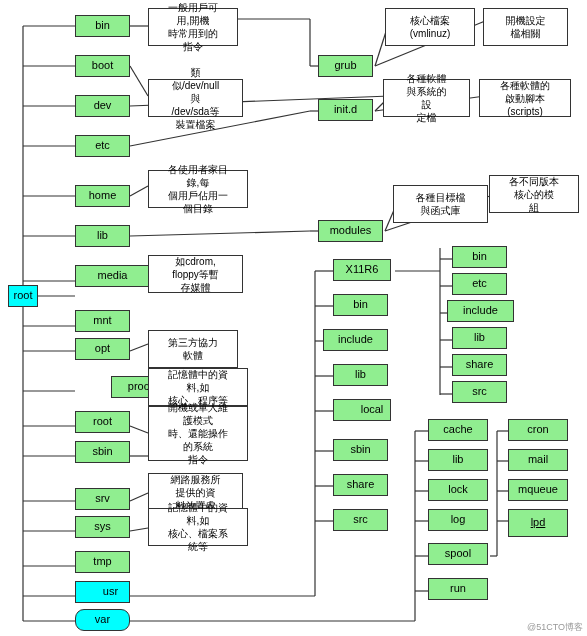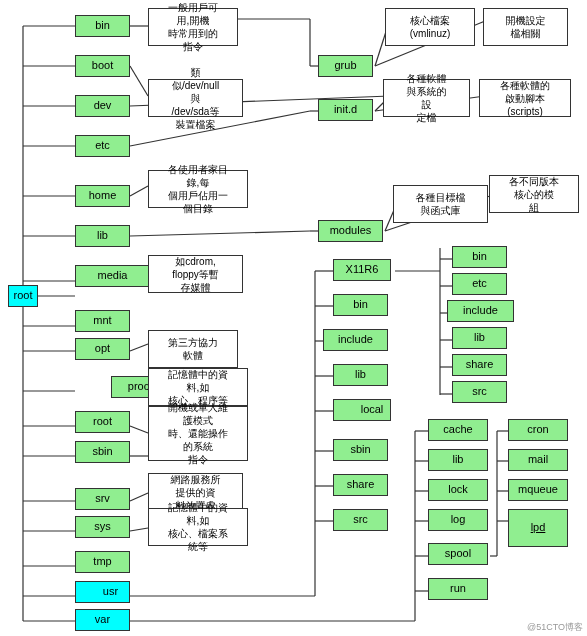--- a/index.html
+++ b/index.html
@@ -213,21 +213,21 @@
   </div>
   <div class="node" style="left:75px;top:516px;width:55px;height:22px;">
     <span>sys</span>
   </div>
   <div class="node" style="left:75px;top:551px;width:55px;height:22px;">
     <span>tmp</span>
   </div>
   <div class="node cyan" style="left:75px;top:581px;width:55px;height:22px;padding-left:16px;">
     <span>usr</span>
   </div>
-  <div class="node cyan" style="left:75px;top:609px;width:55px;height:22px;">
+  <div class="node cyan" style="left:75px;top:609px;width:55px;height:22px;border-radius:9px;">
     <span>var</span>
   </div>
 
   <div class="label-box" style="left:148px;top:8px;width:90px;height:36px;">
     <span>一般用戶可用,開機<br>時常用到的指令</span>
   </div>
   <div class="label-box" style="left:148px;top:79px;width:95px;height:36px;">
     <span>類似/dev/null與<br>/dev/sda等裝置檔案</span>
   </div>
   <div class="label-box" style="left:148px;top:170px;width:100px;height:36px;">
@@ -347,20 +347,20 @@
 
   <div class="node" style="left:508px;top:419px;width:60px;height:22px;">
     <span>cron</span>
   </div>
   <div class="node" style="left:508px;top:449px;width:60px;height:22px;">
     <span>mail</span>
   </div>
   <div class="node" style="left:508px;top:479px;width:60px;height:22px;">
     <span>mqueue</span>
   </div>
-  <div class="node" style="left:508px;top:509px;width:60px;height:38px;text-decoration:underline;">
+  <div class="node" style="left:508px;top:509px;width:60px;height:28px;text-decoration:underline;">
     <span>lpd</span>
   </div>
 
   <div style="position:absolute;bottom:2px;right:4px;font-size:9px;color:#999;">
     <span>@51CTO博客</span>
   </div>
 </div>
 
 </body></html>

